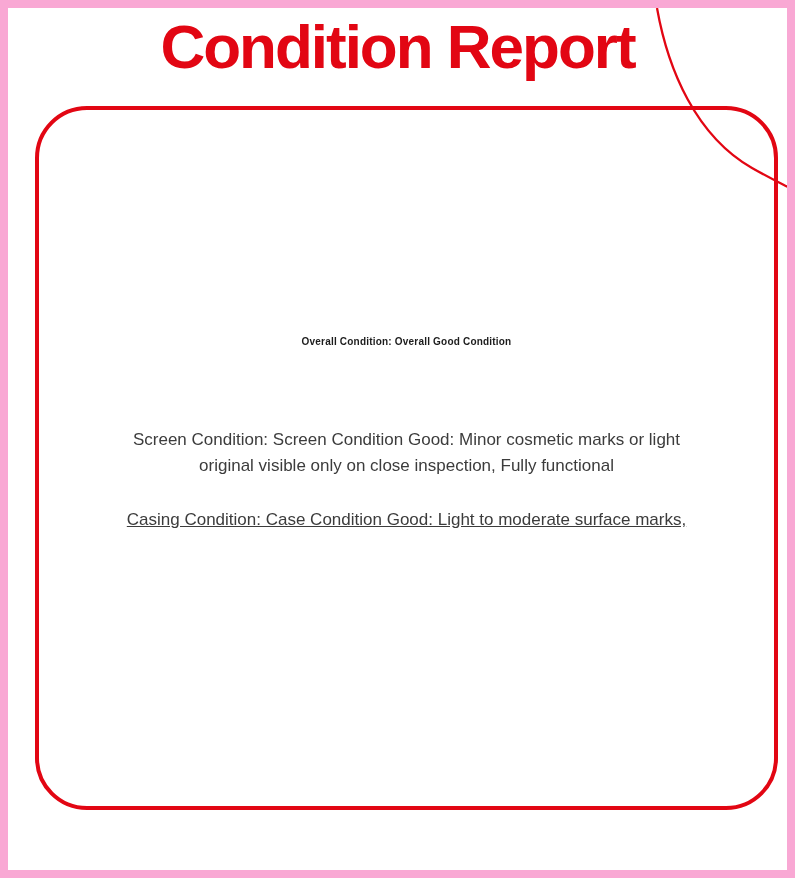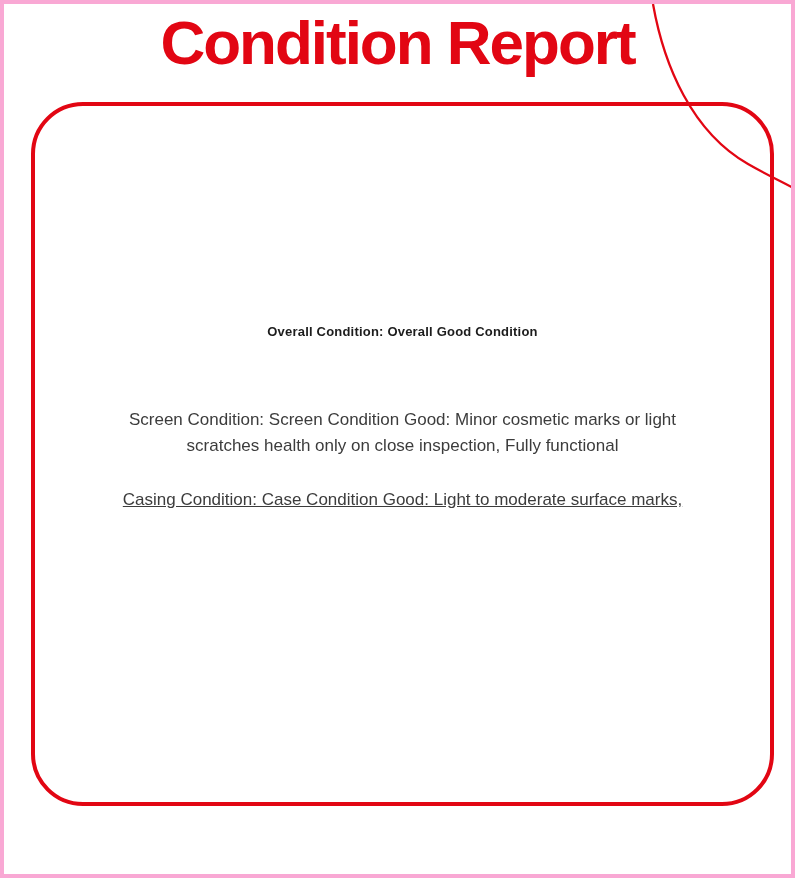--- a/index.html
+++ b/index.html
@@ -1,20 +1,20 @@
 <!DOCTYPE html>
 <html style="--accent: #e20613; --heading: #2e2e2e; --body: #3c3c3c;"><head>
 <meta charset="utf-8">
 <style>
   html, body { margin:0; padding:0; background:#ffffff; }
   .page {
     position:relative;
     width:795px; height:878px;
     box-sizing:border-box;
-    border:4px solid #f9a8d4;
+    border:8px solid #f9a8d4;
     background:#ffffff;
     font-family:"Liberation Sans", sans-serif;
     overflow:hidden;
   }
   .title {
     position:absolute; top:2px; left:0; width:100%;
     margin:0; text-align:center;
     font-size:62px; font-weight:700; letter-spacing:-2px;
     line-height:74px;
     color:var(--accent, #e20613);
@@ -32,32 +32,32 @@
     border-radius:52px;
     background:transparent;
   }
   .grade-line {
     position:absolute; top:42px; left:0; width:100%;
     text-align:center;
     font-size:22px; letter-spacing:0.4px;
     color:var(--heading, #2e2e2e);
   }
   .overall-line {
-    position:absolute; top:218px; left:0; width:100%;
+    position:absolute; top:226px; left:0; width:100%;
     text-align:center;
-    font-size:13px; font-weight:600; letter-spacing:0.2px;
+    font-size:10px; font-weight:600; letter-spacing:0.2px;
     color:#1c1c1c;
   }
   .sections {
     position:absolute; top:301px; left:0; width:100%;
     text-align:center;
     font-size:17px; line-height:26px;
     color:var(--body, #3c3c3c);
   }
-  .sections p { margin:0 auto; max-width:660px; }
+  .sections p { margin:16px auto; max-width:660px; }
   .sections p:nth-child(1) { margin-bottom:28px; }
   .sections p:nth-child(2) { margin-bottom:22px;text-decoration:underline; }
   .sections p:nth-child(3) { margin-bottom:17px; }
 </style>
 </head>
 <body>
 
 <div class="page">
 
   <h1 class="title">Condition Report</h1>
@@ -67,21 +67,21 @@
   </svg>
 
   <div class="report-box">
 
 
     <div class="overall-line">Overall Condition: Overall Good Condition</div>
 
     <div class="sections">
       <p>
         <span>Screen Condition: Screen Condition Good: Minor cosmetic marks or light</span><br>
-        <span>scratches health only on close inspection, Fully functional</span>
+        <span>original visible only on close inspection, Fully functional</span>
       </p>
       <p>
         <span>Casing Condition: Case Condition Good: Light to moderate surface marks,</span><br>
       </p>
     </div>
 
   </div>
 </div>
 
 </body></html>

